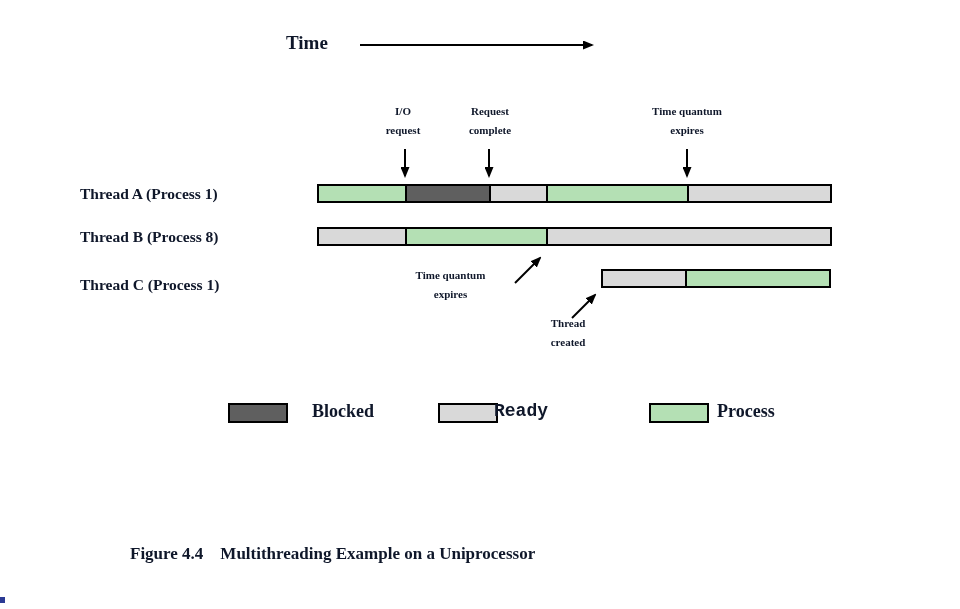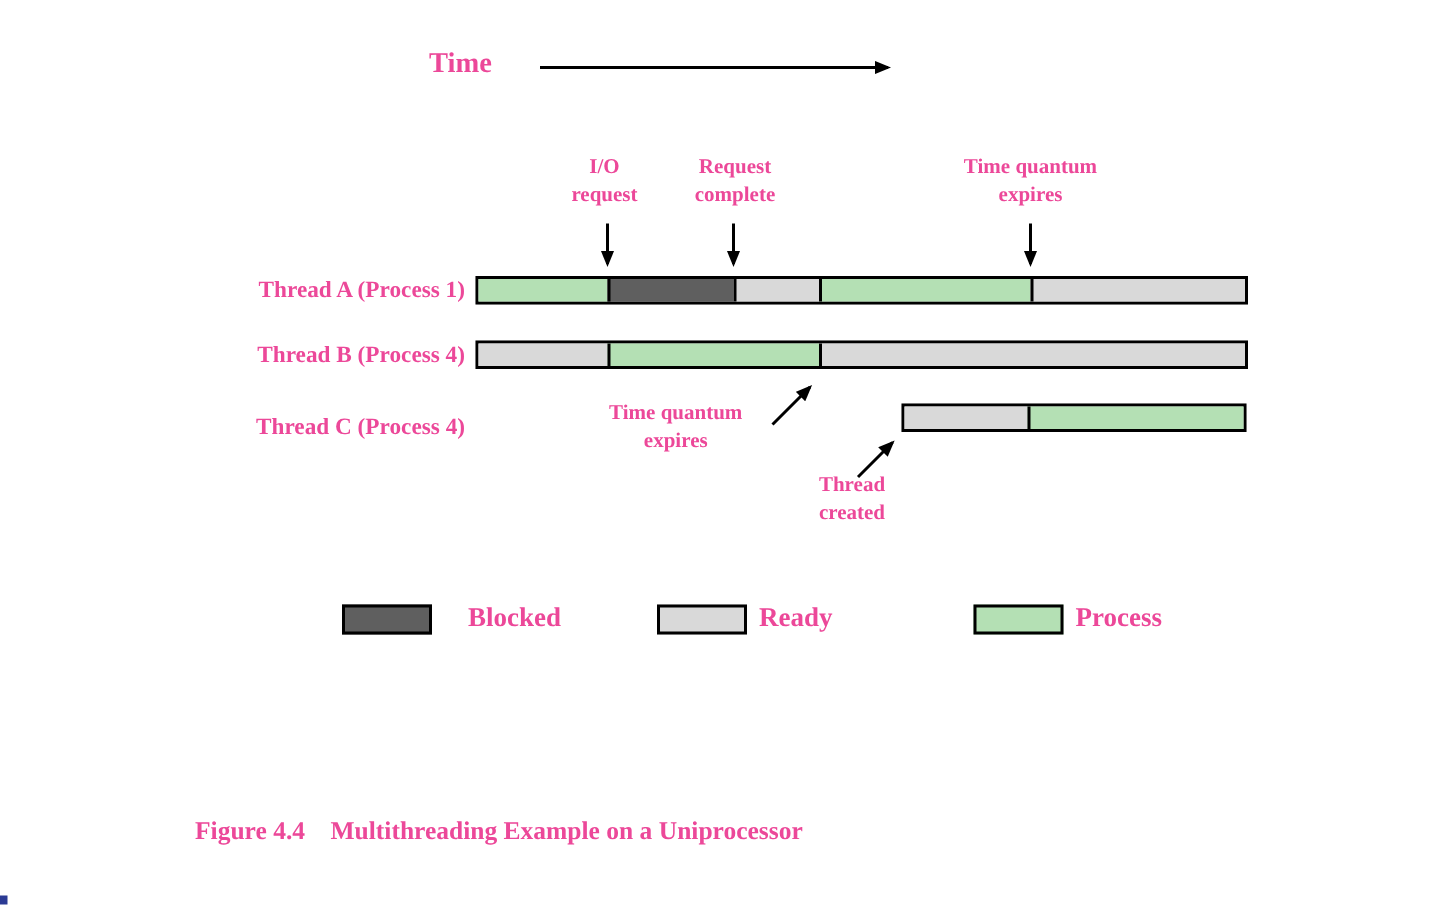--- a/index.html
+++ b/index.html
@@ -2,31 +2,31 @@
 <html><head>
 <meta charset="utf-8">
 <style>
   html,body{margin:0;padding:0;}
   body{
     width:960px;height:609px;position:relative;background:#ffffff;
     font-family:"Liberation Serif","DejaVu Serif",serif;
     -webkit-font-smoothing:antialiased;
   }
   .abs{position:absolute;}
-  .b{font-weight:bold;color:#ec4899;}
+  .b{font-weight:bold;color:#0f172a;}
   .pre{white-space:pre-line;text-align:center;}
   
   .time-label{left:286px;top:32px;font-size:19px;}
   
-  .ann{font-size:14px;line-height:19px;}
+  .ann{font-size:11px;line-height:19px;}
   .ann-io{left:342px;top:102px;width:122px;}
   .ann-rc{left:429px;top:102px;width:122px;}
   .ann-tq-top{left:612px;top:102px;width:150px;}
   
-  .thread-label{left:80px;width:230px;text-align:right;font-size:15.5px;}
+  .thread-label{left:80px;width:230px;font-size:15.5px;}
   .tl-a{top:185px;}
   .tl-b{top:228px;}
   .tl-c{top:276px;}
   .bar{
     position:absolute;height:19px;box-sizing:border-box;
     border:2px solid #000;display:flex;background:#d9d9d9;
   }
   .bar-a{left:317px;top:184px;width:515px;}
   .bar-b{left:317px;top:227px;width:515px;}
   .bar-c{left:601px;top:269px;width:230px;}
@@ -38,21 +38,21 @@
   
   .legend-box{
     position:absolute;width:60px;height:20px;box-sizing:border-box;
     border:2px solid #000;top:403px;
   }
   .lb-blocked{left:228px;}
   .lb-ready{left:438px;}
   .lb-running{left:649px;}
   .legend-label{top:401px;font-size:18px;}
   .ll-blocked{left:312px;}
-  .ll-ready{left:506px;}
+  .ll-ready{left:494px;font-family:Liberation Mono, monospace;}
   .ll-running{left:717px;}
   
   .caption{left:130px;top:544px;font-size:17px;white-space:pre;}
   
   .overlay{left:0;top:0;width:960px;height:609px;pointer-events:none;}
   
   .corner-mark{left:0;top:597px;width:5px;height:6px;background:#2b3a94;}
 </style>
 </head>
 <body>
@@ -60,22 +60,22 @@
 <div class="abs b time-label">Time</div>
 
 <div class="abs b pre ann ann-io">I/O
 request</div>
 <div class="abs b pre ann ann-rc">Request
 complete</div>
 <div class="abs b pre ann ann-tq-top">Time quantum
 expires</div>
 
 <div class="abs b thread-label tl-a">Thread A (Process 1)</div>
-<div class="abs b thread-label tl-b">Thread B (Process 4)</div>
-<div class="abs b thread-label tl-c">Thread C (Process 4)</div>
+<div class="abs b thread-label tl-b">Thread B (Process 8)</div>
+<div class="abs b thread-label tl-c">Thread C (Process 1)</div>
 
 <div class="bar bar-a">
     <div class="seg" style="flex-grow: 87; flex-basis: 0px; background: rgb(180, 224, 180);"></div>
     <div class="seg" style="flex-grow: 84; flex-basis: 0px; background: rgb(95, 95, 95);"></div>
     <div class="seg" style="flex-grow: 56; flex-basis: 0px; background: rgb(217, 217, 217);"></div>
     <div class="seg" style="flex-grow: 141; flex-basis: 0px; background: rgb(180, 224, 180);"></div>
     <div class="seg" style="flex-grow: 143; flex-basis: 0px; background: rgb(217, 217, 217);"></div>
   </div>
 <div class="bar bar-b">
     <div class="seg" style="flex-grow: 87; flex-basis: 0px; background: rgb(217, 217, 217);"></div>

